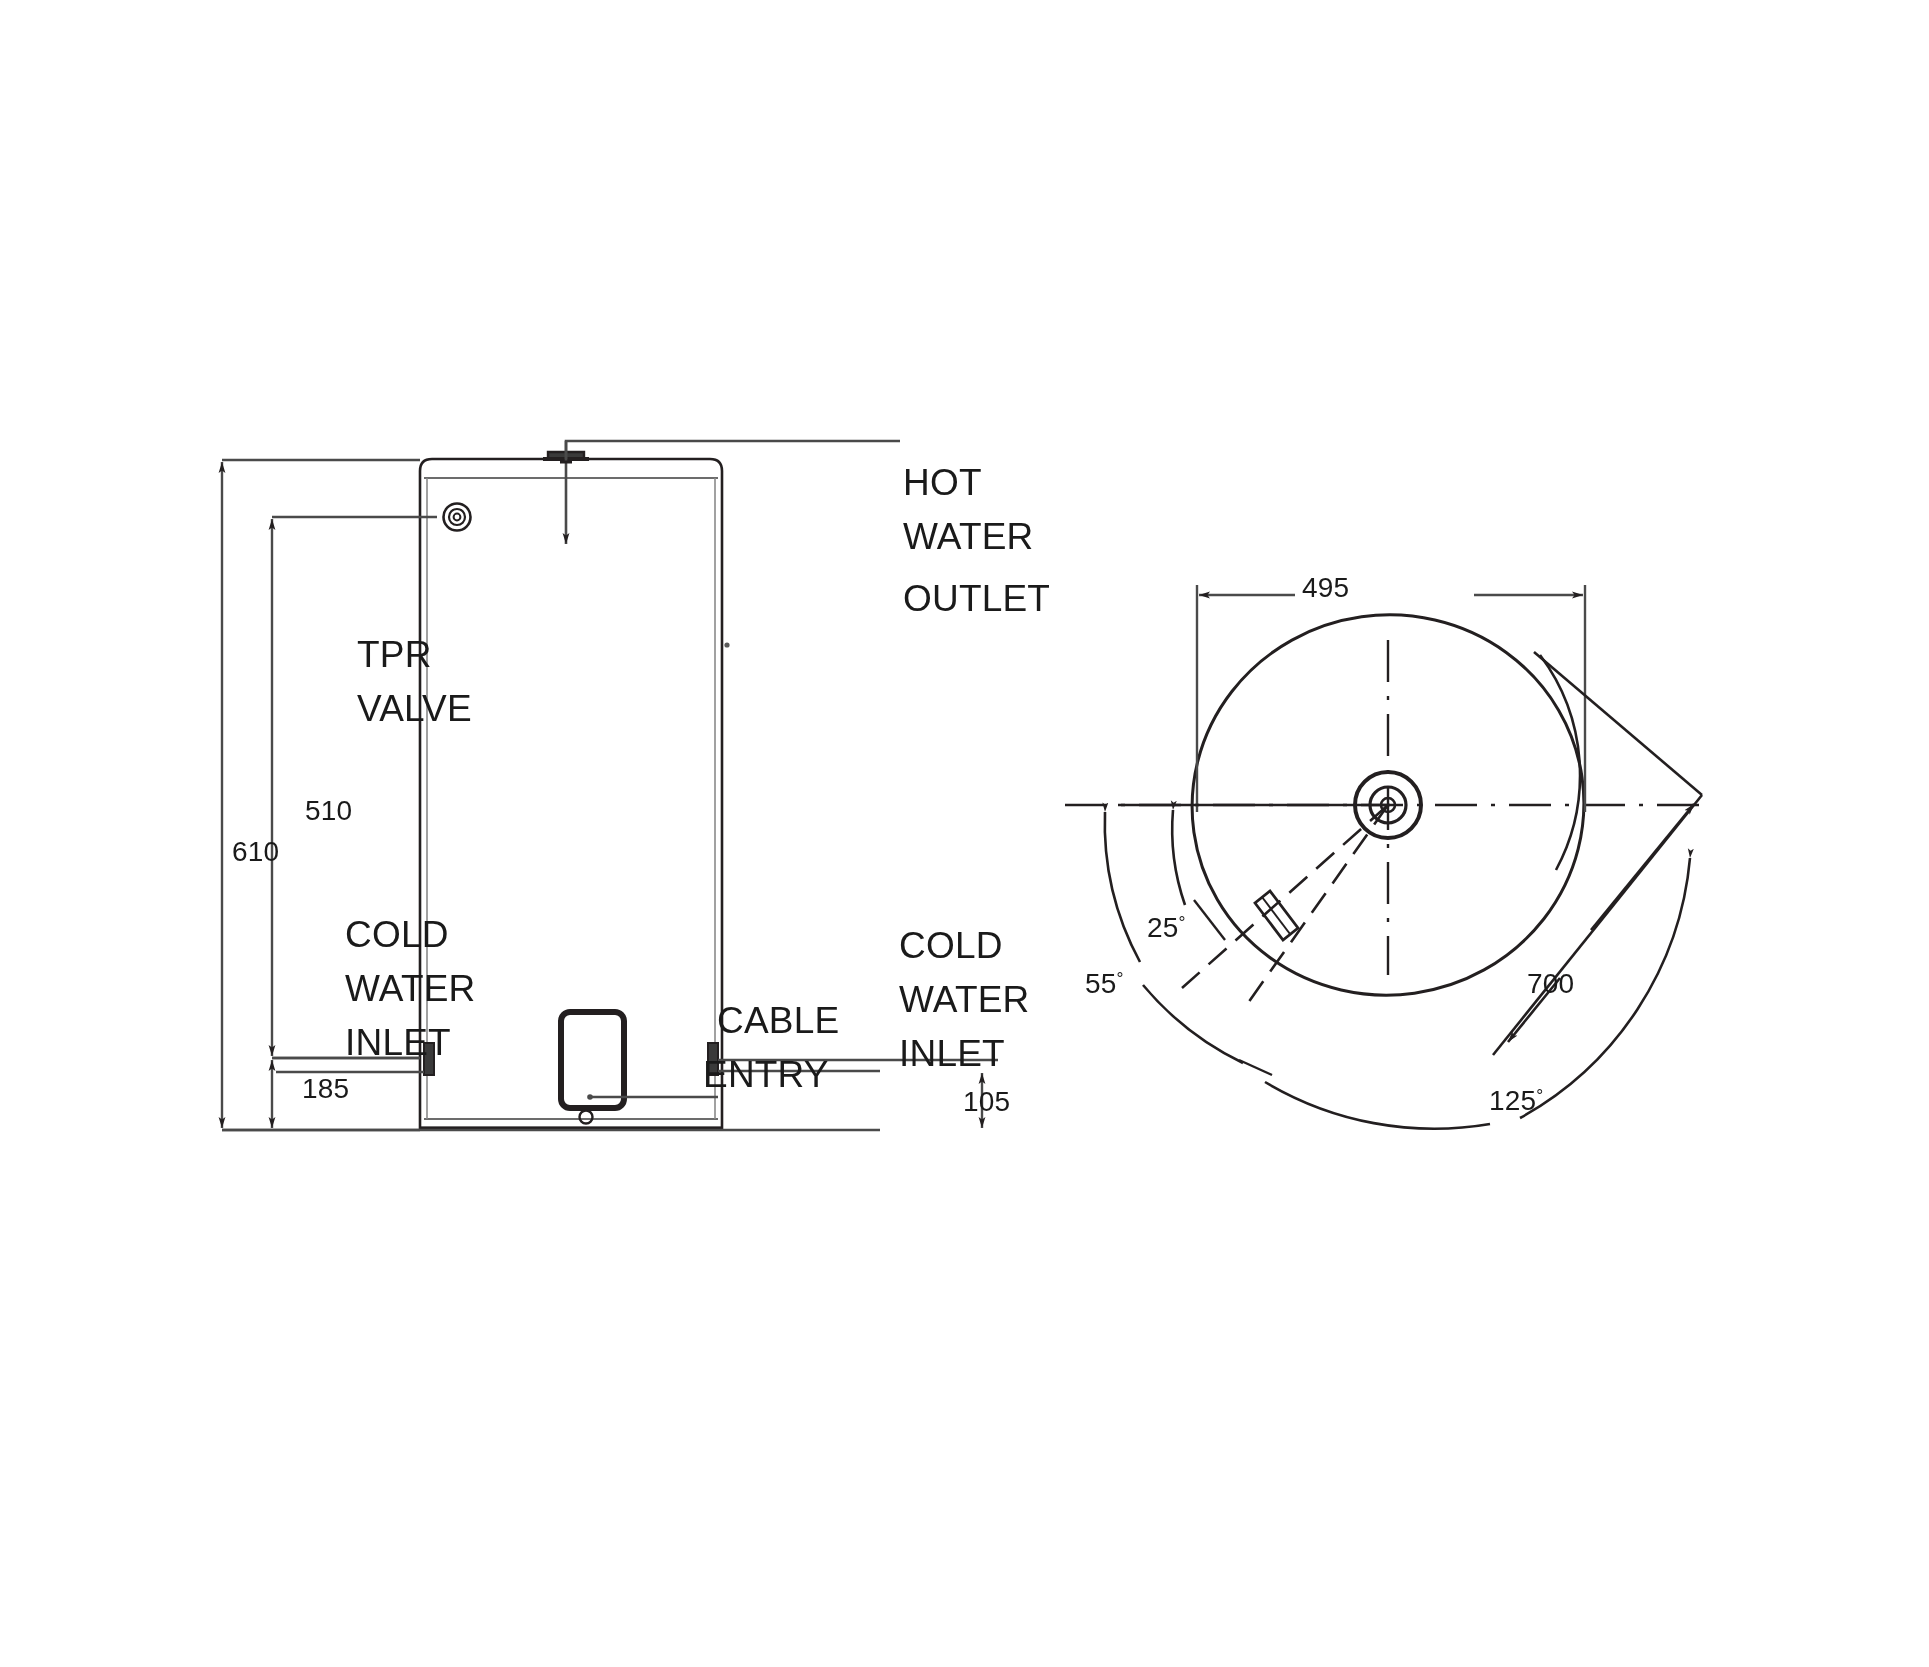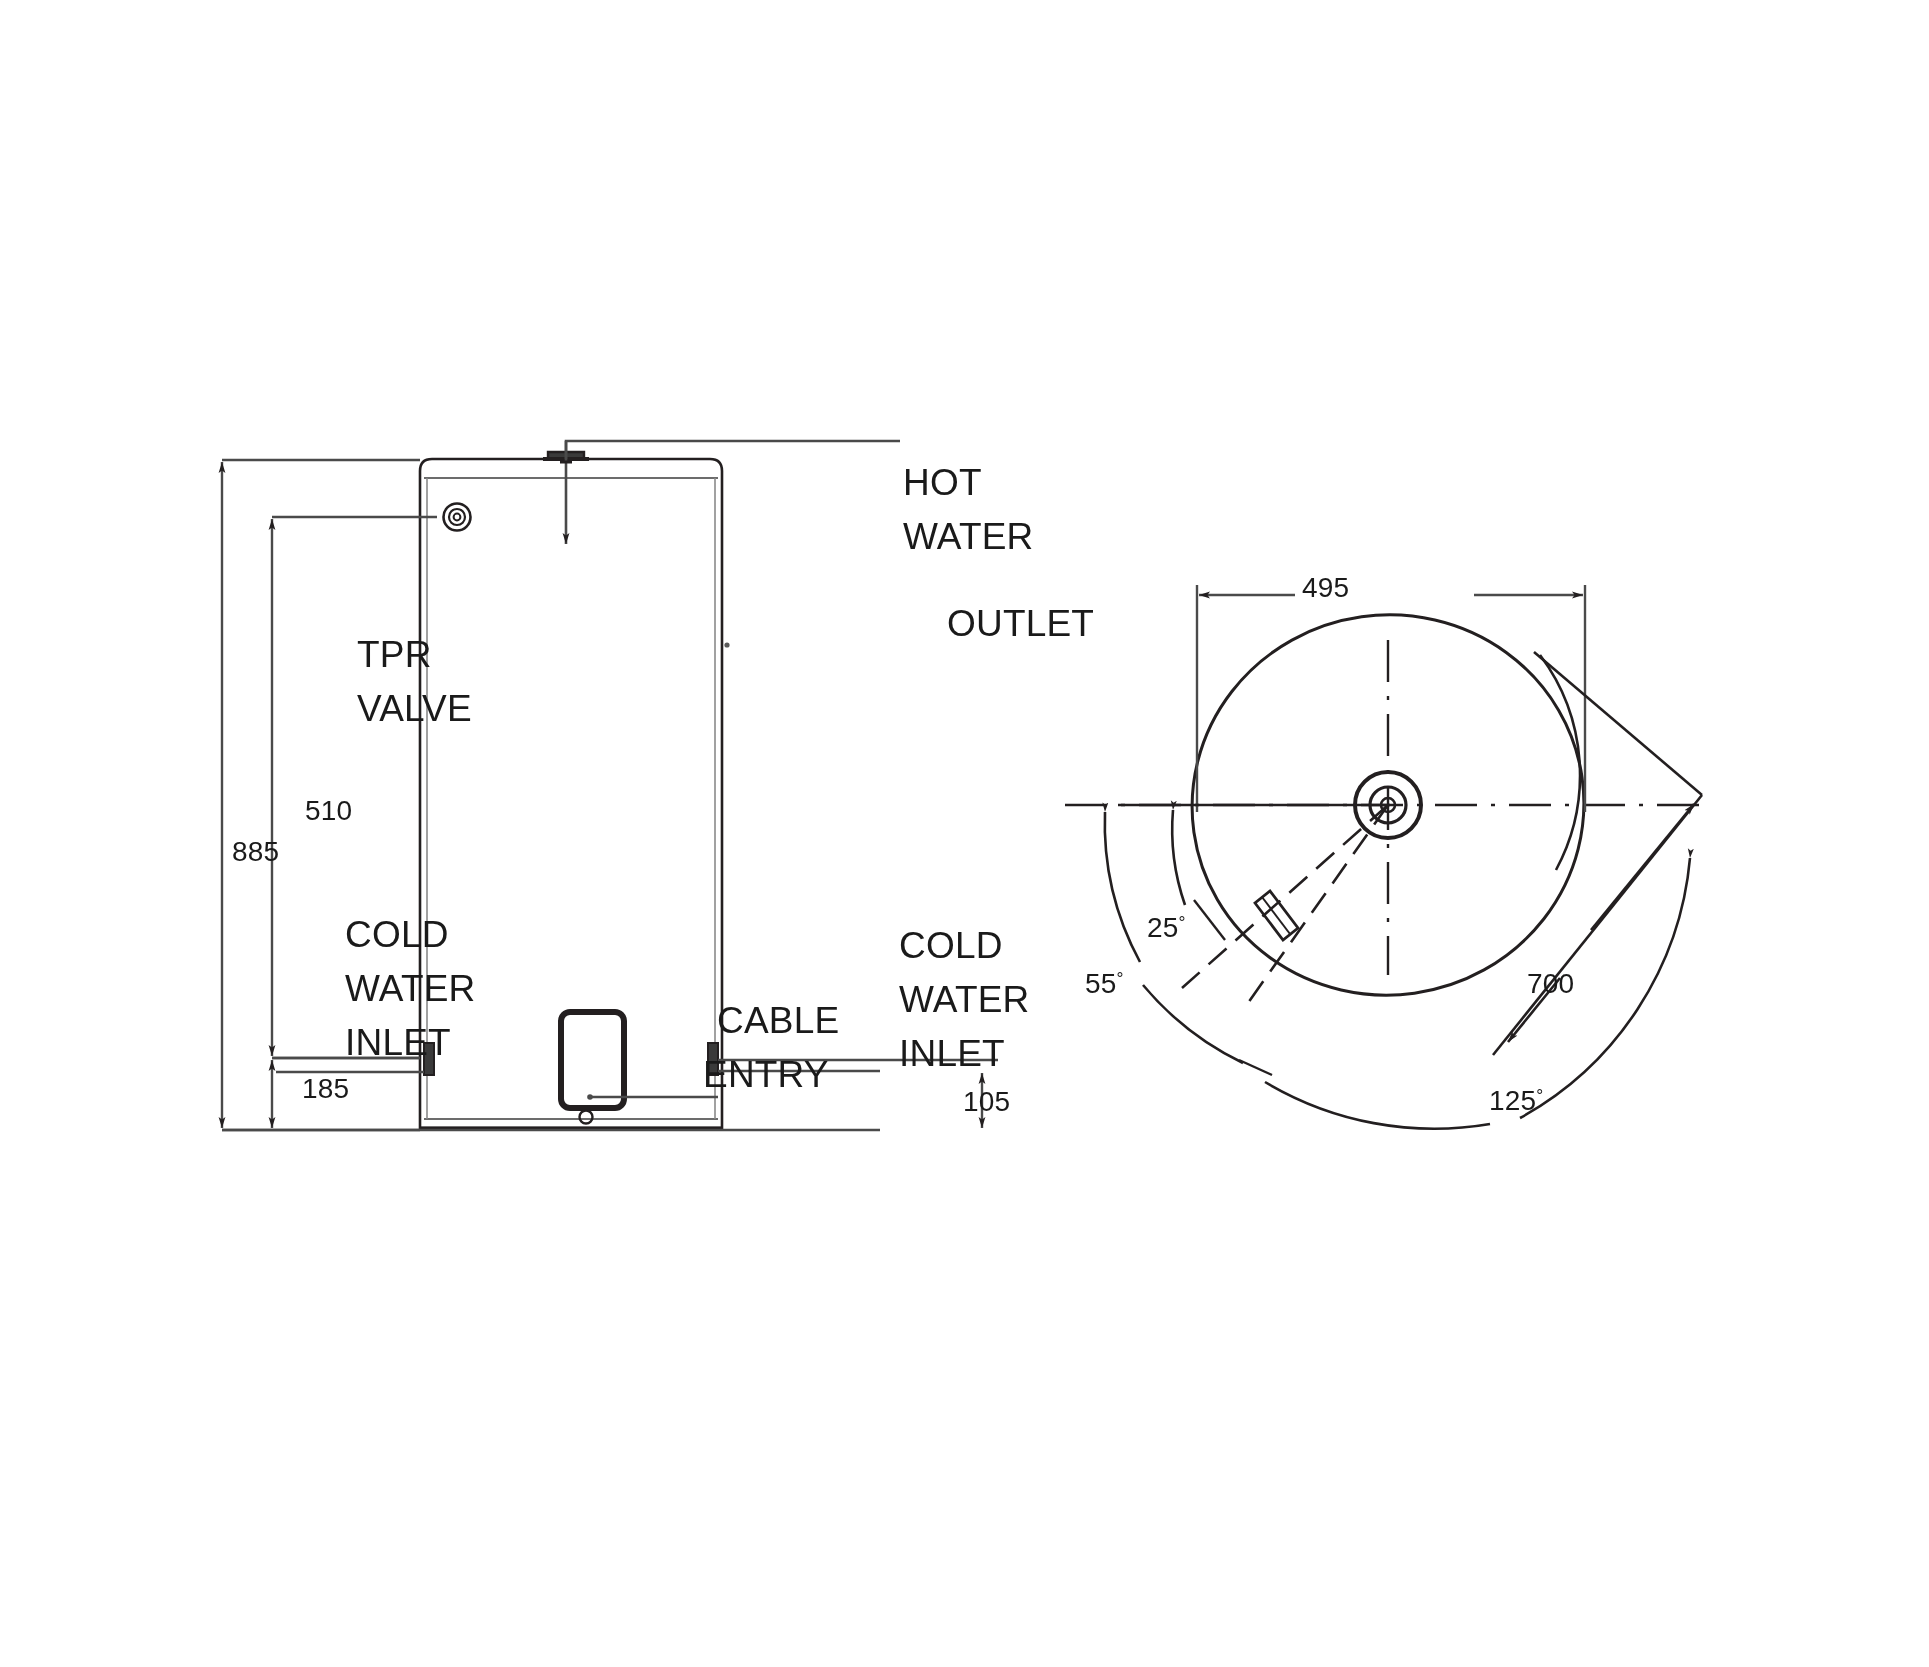--- a/index.html
+++ b/index.html
@@ -212,28 +212,28 @@
 
       <g>
         <path d="M 1690 858 A 330 330 0 0 1 1520 1118" fill="none" stroke="#231f20" stroke-width="2.6" marker-start="url(#arrTiny)"></path>
         <path d="M 1490 1124 A 330 330 0 0 1 1265 1082" fill="none" stroke="#231f20" stroke-width="2.6"></path>
       </g>
     </g>
   </svg>
 
   <div class="lbl lbl-note" style="left:903px; top:462px;">HOT</div>
   <div class="lbl lbl-note" style="left:903px; top:516px;">WATER</div>
-  <div class="lbl lbl-note" style="left:903px; top:603px;margin-left:44px;">OUTLET</div>
+  <div class="lbl lbl-note" style="left:903px; top:578px;">OUTLET</div>
 
   <div class="lbl lbl-note" style="left:357px; top:634px;">TPR</div>
   <div class="lbl lbl-note" style="left:357px; top:688px;">VALVE</div>
 
   <div class="lbl lbl-dim" style="left:305px; top:795px;">510</div>
 
-  <div class="lbl lbl-dim" style="left:232px; top:836px;">885</div>
+  <div class="lbl lbl-dim" style="left:232px; top:836px;">610</div>
 
   <div class="lbl lbl-note" style="left:345px; top:914px;">COLD</div>
   <div class="lbl lbl-note" style="left:345px; top:968px;">WATER</div>
   <div class="lbl lbl-note" style="left:345px; top:1022px;">INLET</div>
 
   <div class="lbl lbl-dim" style="left:302px; top:1073px;">185</div>
 
   <div class="lbl lbl-note" style="left:717px; top:1000px;">CABLE</div>
   <div class="lbl lbl-note" style="left:703px; top:1054px;">ENTRY</div>
 

